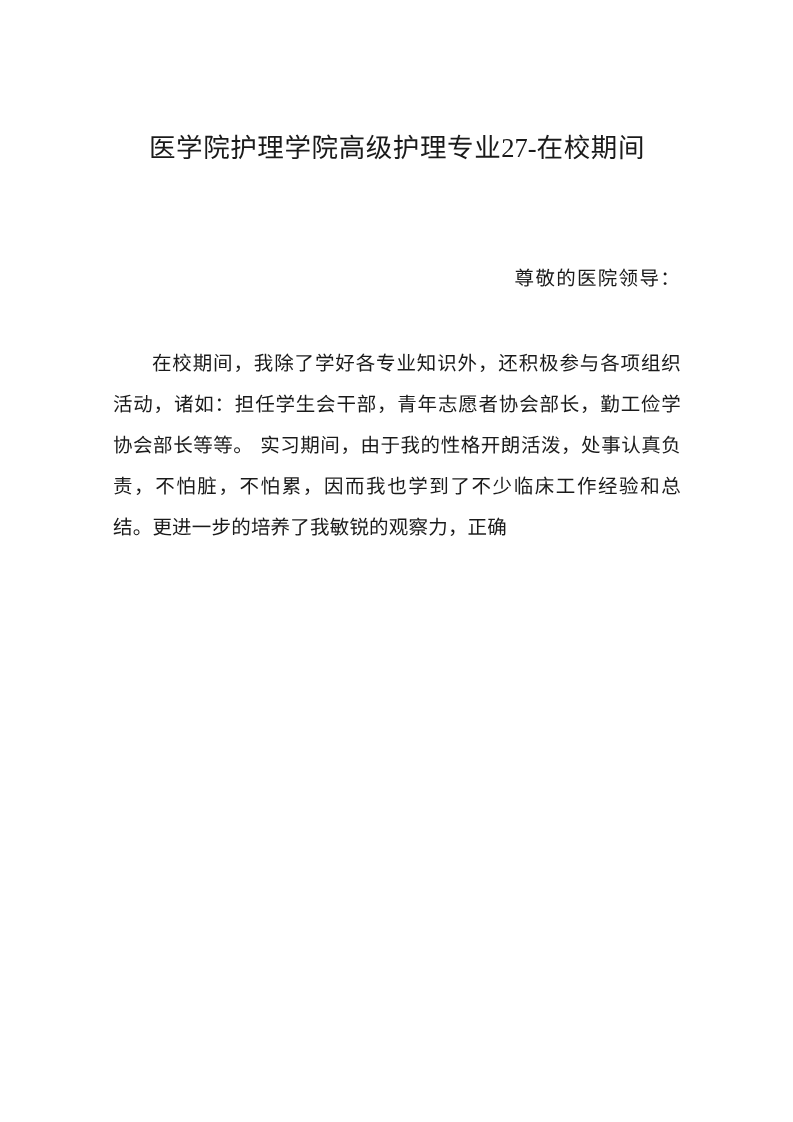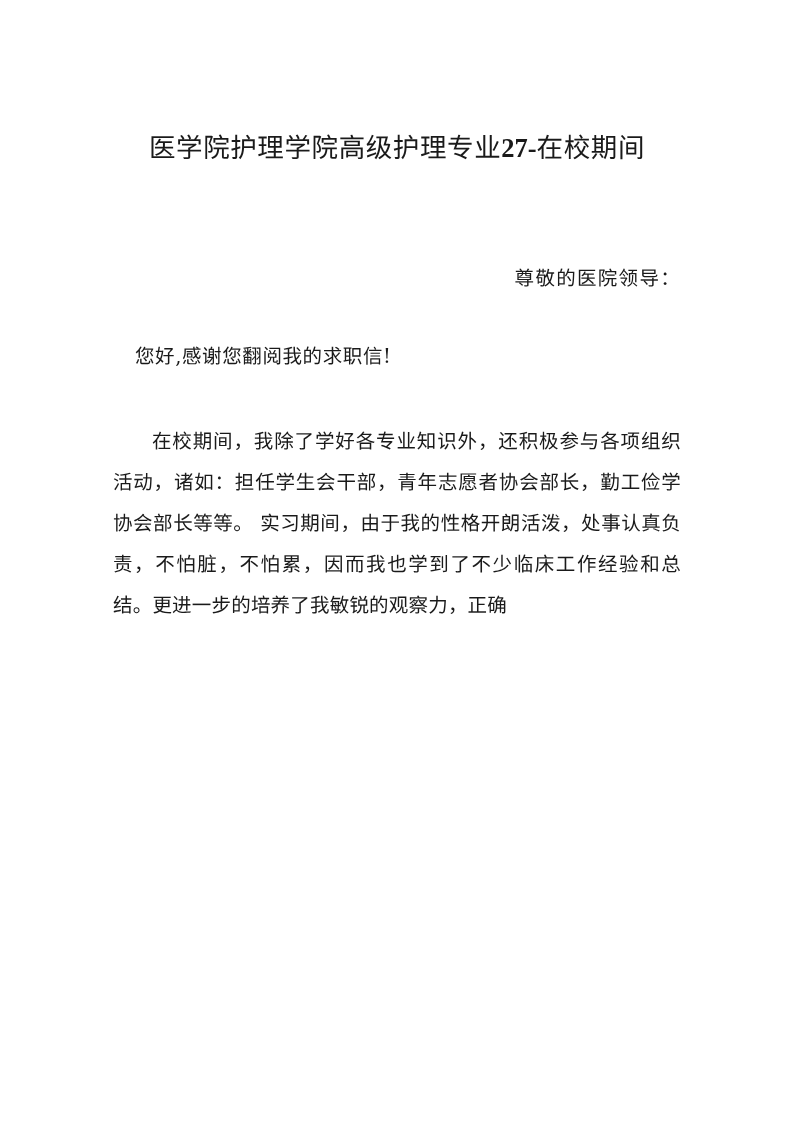--- a/index.html
+++ b/index.html
@@ -39,21 +39,21 @@
     letter-spacing: 0.6px;
     font-family: "DejaVu Serif", "Liberation Serif", serif;
   }
 
   .doc-title .title-line {
     display: block;
     white-space: nowrap;
   }
 
   .doc-title .latin-bold {
-    font-weight: bold;
+    font-weight: normal;
     font-family: "Liberation Serif", "DejaVu Serif", serif;
     letter-spacing: 0;
   }
 
   
   .salutation {
     margin: 0;
     padding-top: 74px;
     font-size: 19.5px;
     line-height: 41px;
@@ -100,20 +100,19 @@
 <div id="page">
 
   <div class="doc-body">
 
     <h1 class="doc-title">
       <span class="title-line"><span>医学院护理学院高级护理专业</span><span class="latin-bold">27-</span><span>在校期间</span></span>
     </h1>
 
     <p class="salutation">尊敬的医院领导：</p>
 
-    <p class="greeting">您好,感谢您翻阅我的求职信!</p>
 
 
     <p class="para second-para clipped">在校期间，我除了学好各专业知识外，还积极参与各项组织活动，诸如：担任学生会干部，青年志愿者协会部长，勤工俭学协会部长等等。 实习期间，由于我的性格开朗活泼，处事认真负责，不怕脏，不怕累，因而我也学到了不少临床工作经验和总结。更进一步的培养了我敏锐的观察力，正确</p>
 
   </div>
 
 </div>
 
 </body></html>

